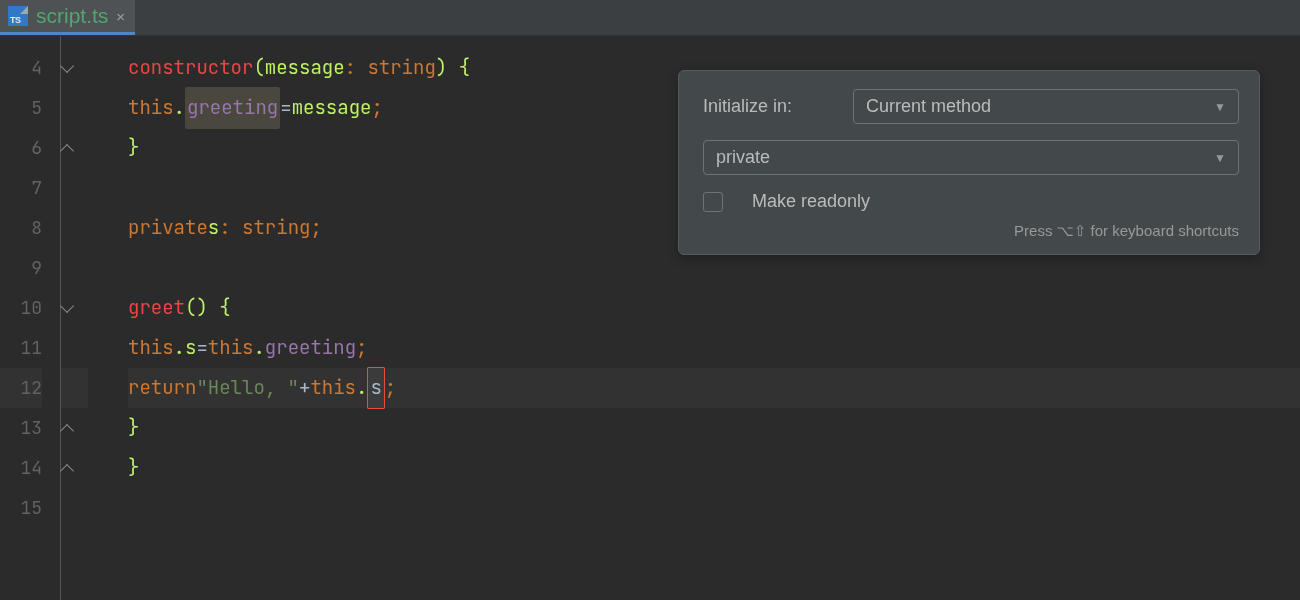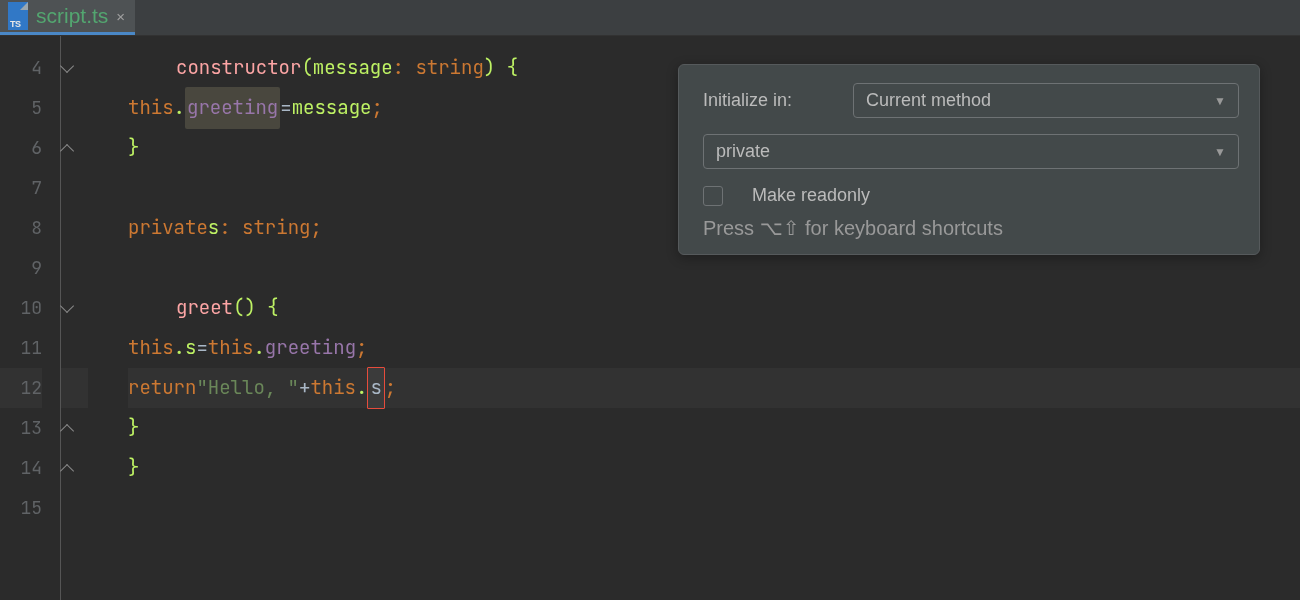--- a/index.html
+++ b/index.html
@@ -20,21 +20,21 @@
   }
   .tab {
     display: flex;
     align-items: center;
     padding: 0 10px 0 8px;
     gap: 8px;
     border-bottom: 3px solid #4a88c7;
     background: #4e5254;
   }
   .ts-icon {
-    width: 20px; height: 28px;
+    width: 20px; height: 20px;
     background: #3178c6;
     display: inline-flex;
     align-items: flex-end;
     justify-content: flex-start;
     font-size: 9px;
     font-weight: bold;
     color: #e8e8e8;
     padding: 0 0 1px 2px;
     letter-spacing: -0.5px;
     position: relative;
@@ -116,21 +116,21 @@
     padding-left: 40px;
     font-family: "JetBrains Mono","Menlo","Consolas",monospace;
     font-size: 19px;
     line-height: 40px;
     color: #a9b7c6;
     white-space: pre;
     position: relative;
   }
   .kw { color: #cc7832; }
   .id { color: #bef264; }
-  .fn { color: #fca5a5; margin-left: 48px; }
+  .fn { color: #ef4444; }
   .punct { color: #cc7832; }
   .this { color: #cc7832; }
   .prop { color: #9876aa; }
   .prop-hl { color: #9876aa; background: #49473e; padding: 1px 2px; border-radius: 2px;}
   .op { color: #a9b7c6; }
   .str { color: #6a8759; }
   .var-box {
     border: 1px solid #e74c3c;
     padding: 0 2px;
     background: #3b3b3b;
@@ -141,21 +141,21 @@
     height: 40px;
     align-items: center;
   }
   .highlighted-row {
     background: #323232;
   }
   .code-lines .line-row { padding-left: 0;}
   
   .popup {
     position: absolute;
-    top: 64px;
+    top: 70px;
     left: 678px;
     width: 582px;
     background: #43494a;
     border: 1px solid #565a5c;
     border-radius: 6px;
     padding: 18px 20px 14px 24px;
     color: #bbbbbb;
     font-size: 18px;
     box-shadow: 0 3px 12px rgba(0,0,0,0.3);
   }
@@ -190,22 +190,23 @@
     align-items: center;
     gap: 29px;
     margin: 6px 0 10px 0;
   }
   .checkbox {
     width: 20px; height: 20px;
     border: 1px solid #6e7274;
     border-radius: 3px;
   }
   .hint {
+    text-align: right;
     color: #999999;
-    font-size: 20px;
+    font-size: 15px;
     margin-top: 6px;
   }
 </style>
 </head>
 <body>
 
 <div class="tab-bar">
   <div class="tab">
     <span class="ts-icon">TS</span>
     <span class="tab-label">script.ts</span>

